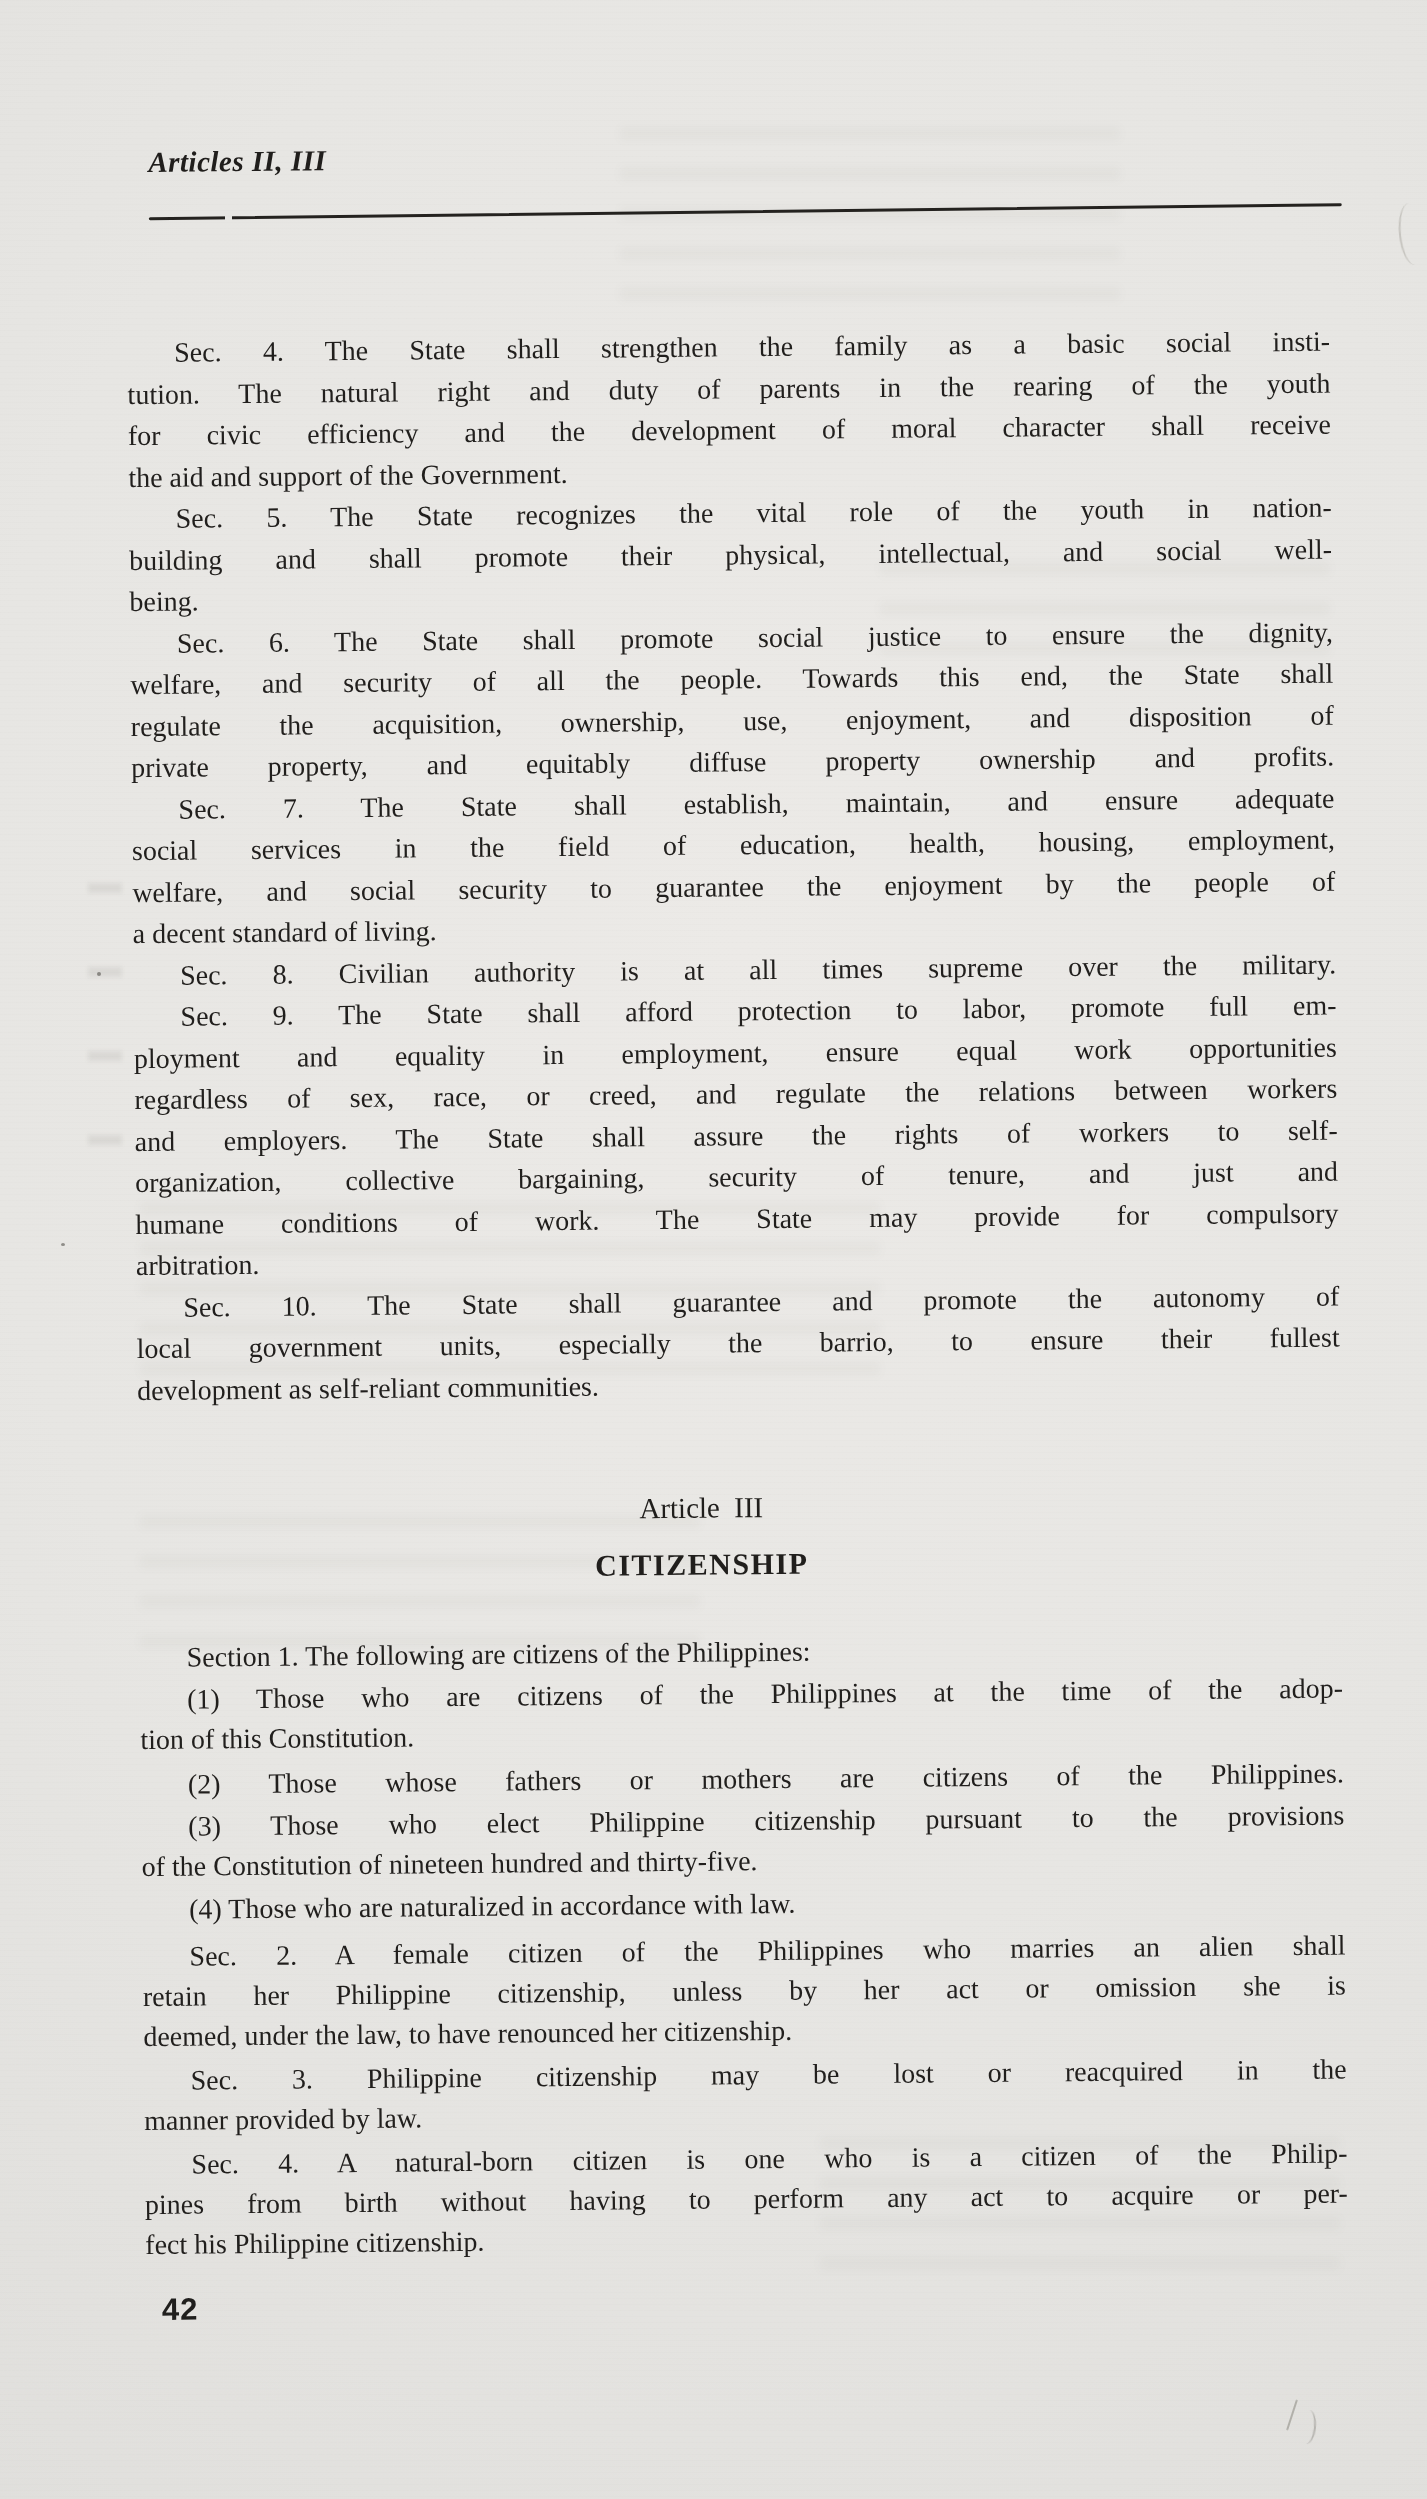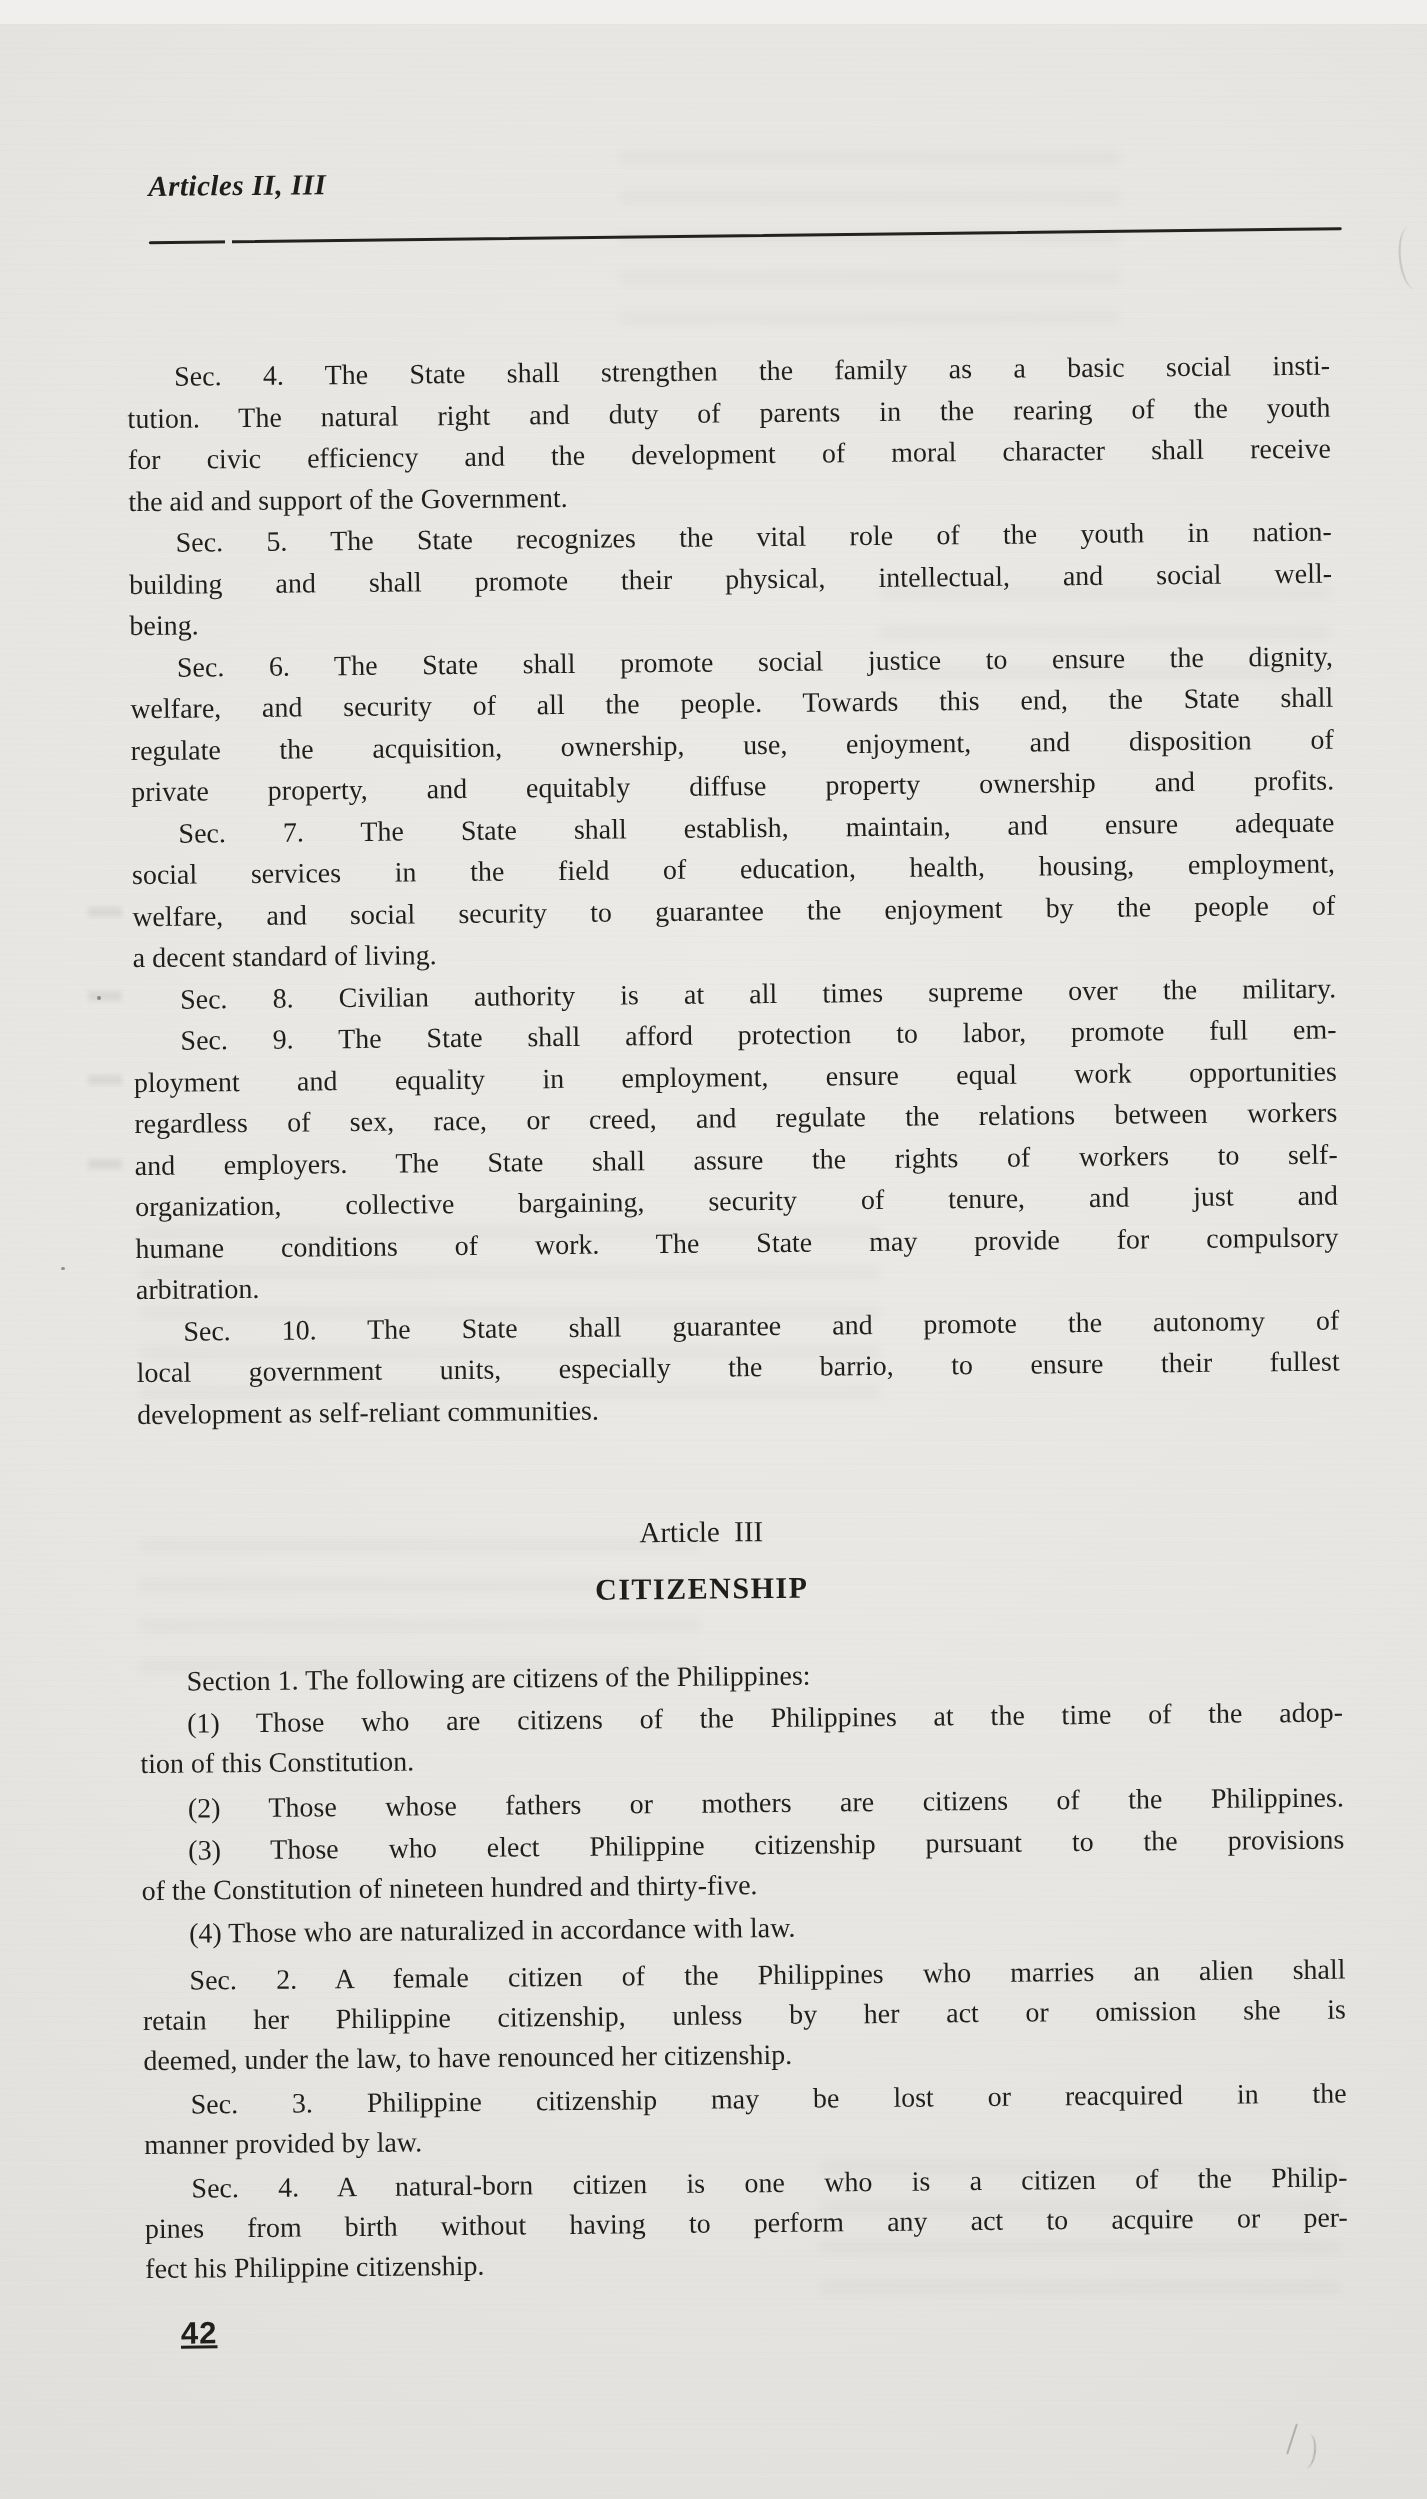--- a/index.html
+++ b/index.html
@@ -6,21 +6,20 @@
     margin: 0; padding: 0;
     width: 1427px; height: 2499px;
     background: #f0efed;
     overflow: hidden;
   }
   .scan-page {
     position: absolute; inset: 0;
     background:
       repeating-linear-gradient(180deg, rgba(60,58,52,0.012) 0 1px, rgba(0,0,0,0) 1px 6px),
       radial-gradient(ellipse 120% 90% at 52% 38%, #eceae7 0%, #e7e6e3 45%, #e0dfdc 82%, #dbdad7 100%);
-    margin-top: 24px;
   }
   .page-rot {
     position: absolute; inset: 0;
     transform: rotate(-0.55deg);
     transform-origin: 140px 340px;
     color: #201e1c;
   }
   .running-head {
     position: absolute; left: 150px; top: 146px;
     font: italic 700 29px "Liberation Serif", serif;
@@ -59,25 +58,24 @@
   }
   .article-heading .article-label {
     font-size: 29px; line-height: 34px; word-spacing: 7px;
   }
   .article-heading .article-title {
     margin-top: 23px;
     font-size: 30px; line-height: 34px; font-weight: 700;
     letter-spacing: 1.5px;
   }
   .folio {
-    position: absolute; left: 162px; top: 2292px;
+    position: absolute; left: 143px; top: 2292px;
     font: 700 31px "Liberation Sans", sans-serif;
     letter-spacing: 1px;
     color: #201f1d;
-    text-decoration: underline;
   }
   
   .smudge {
     position: absolute;
     filter: blur(4px);
     background: repeating-linear-gradient(0deg,
       rgba(112,110,100,0.085) 0 13px, rgba(112,110,100,0) 13px 40px);
   }
   .smudge.light { opacity: 0.55; }
   .margin-ghost {

